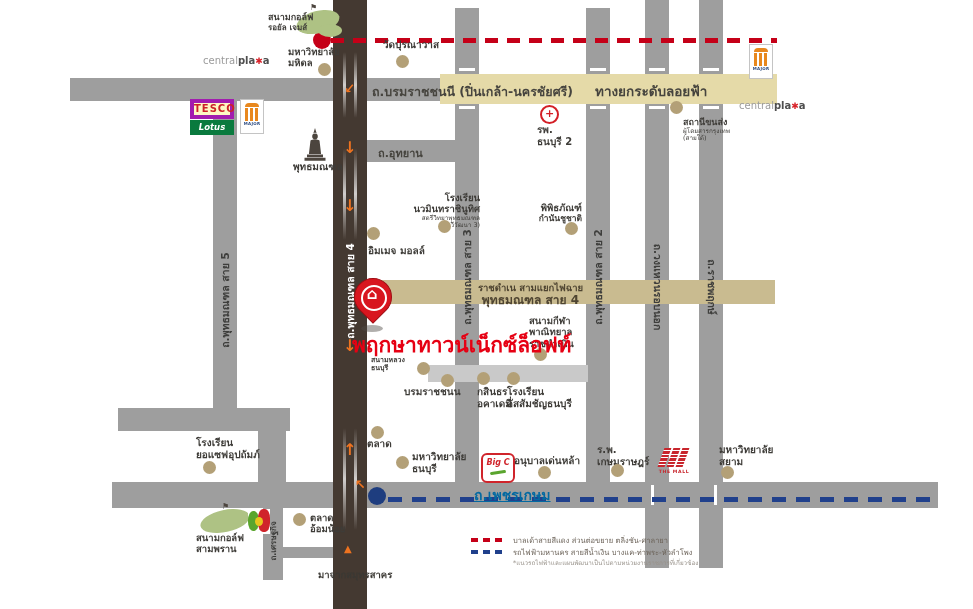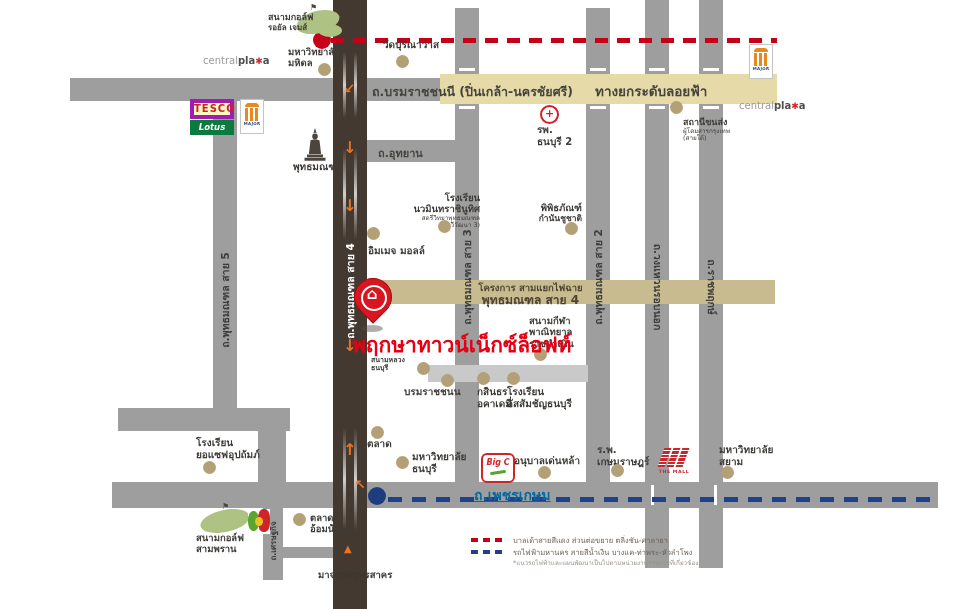--- a/index.html
+++ b/index.html
@@ -136,21 +136,21 @@
   <div class="vlabel" style="left:225px;top:300px;">ถ.พุทธมณฑล สาย 5</div>
   <div class="vlabel white" style="left:350px;top:291px;">ถ.พุทธมณฑล สาย 4</div>
   <div class="vlabel" style="left:467px;top:277px;">ถ.พุทธมณฑล สาย 3</div>
   <div class="vlabel" style="left:598px;top:277px;">ถ.พุทธมณฑล สาย 2</div>
   <div class="vlabel cw" style="left:657px;top:287px;">ถ.วงแหวนรอบนอก</div>
   <div class="vlabel cw" style="left:711px;top:287px;">ถ.ราชพฤกษ์</div>
   <div class="vlabel" style="left:273px;top:541px;font-size:8px;">ถ.เศรษฐกิจ</div>
   <div class="rlabel" style="left:318px;top:567px;font-size:9.5px;color:#3a3833;">มาจากสมุทรสาคร</div>
 
   <div class="lm" style="left:458px;top:282px;width:145px;text-align:center;color:#4e4431;">
-    <div style="font-size:9.5px;">โครงการ สามแยกไฟฉาย</div>
+    <div style="font-size:9.5px;">ราชดำเน สามแยกไฟฉาย</div>
     <div style="font-size:12px;">พุทธมณฑล สาย 4</div>
   </div>
 
   <div class="arrow" style="left:344px;top:82px;font-size:13px;transform:rotate(40deg);">↓</div>
   <div class="arrow" style="left:343px;top:140px;">↓</div>
   <div class="arrow" style="left:343px;top:198px;">↓</div>
   <div class="arrow" style="left:343px;top:338px;">↓</div>
   <div class="arrow" style="left:343px;top:442px;">↑</div>
   <div class="arrow" style="left:355px;top:478px;font-size:13px;transform:rotate(-45deg);">↑</div>
   <div class="arrow" style="left:344px;top:544px;font-size:10px;">▲</div>

